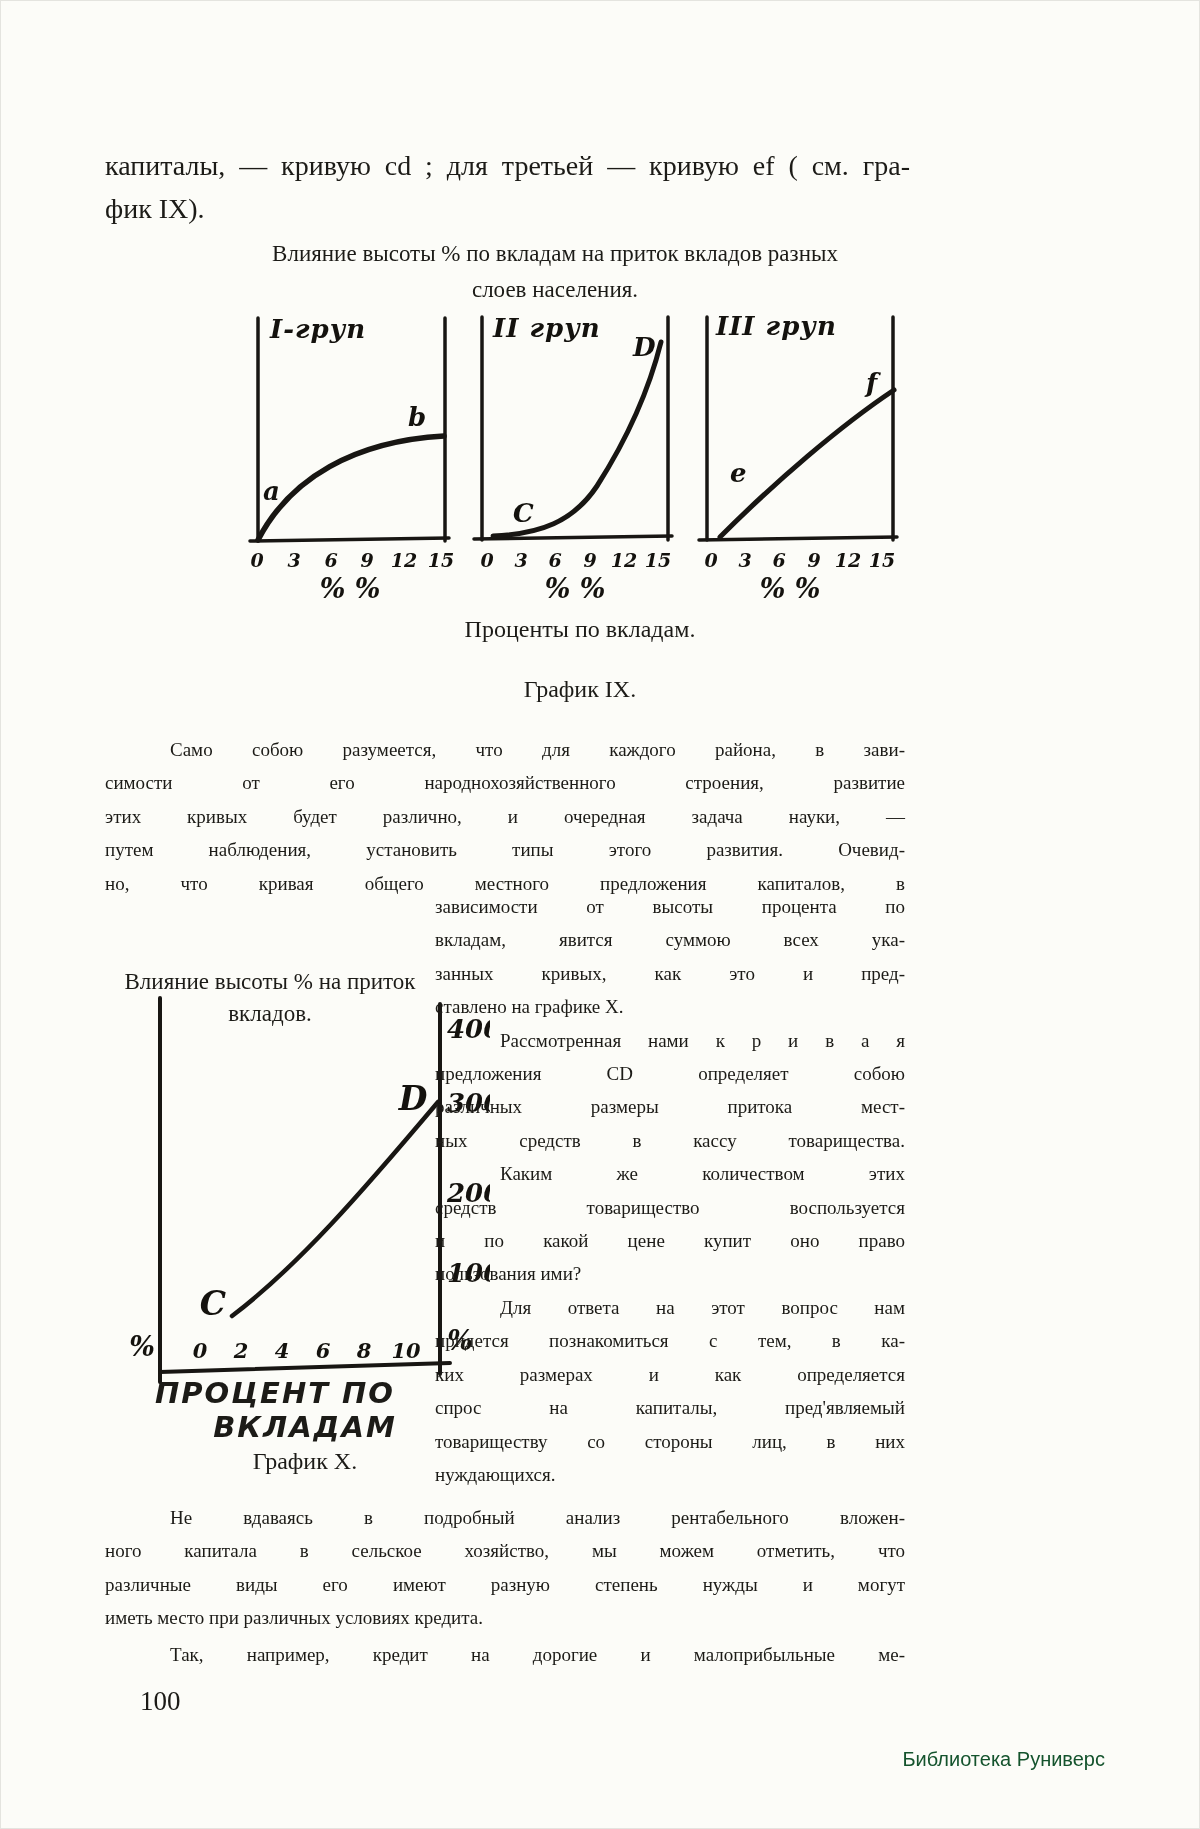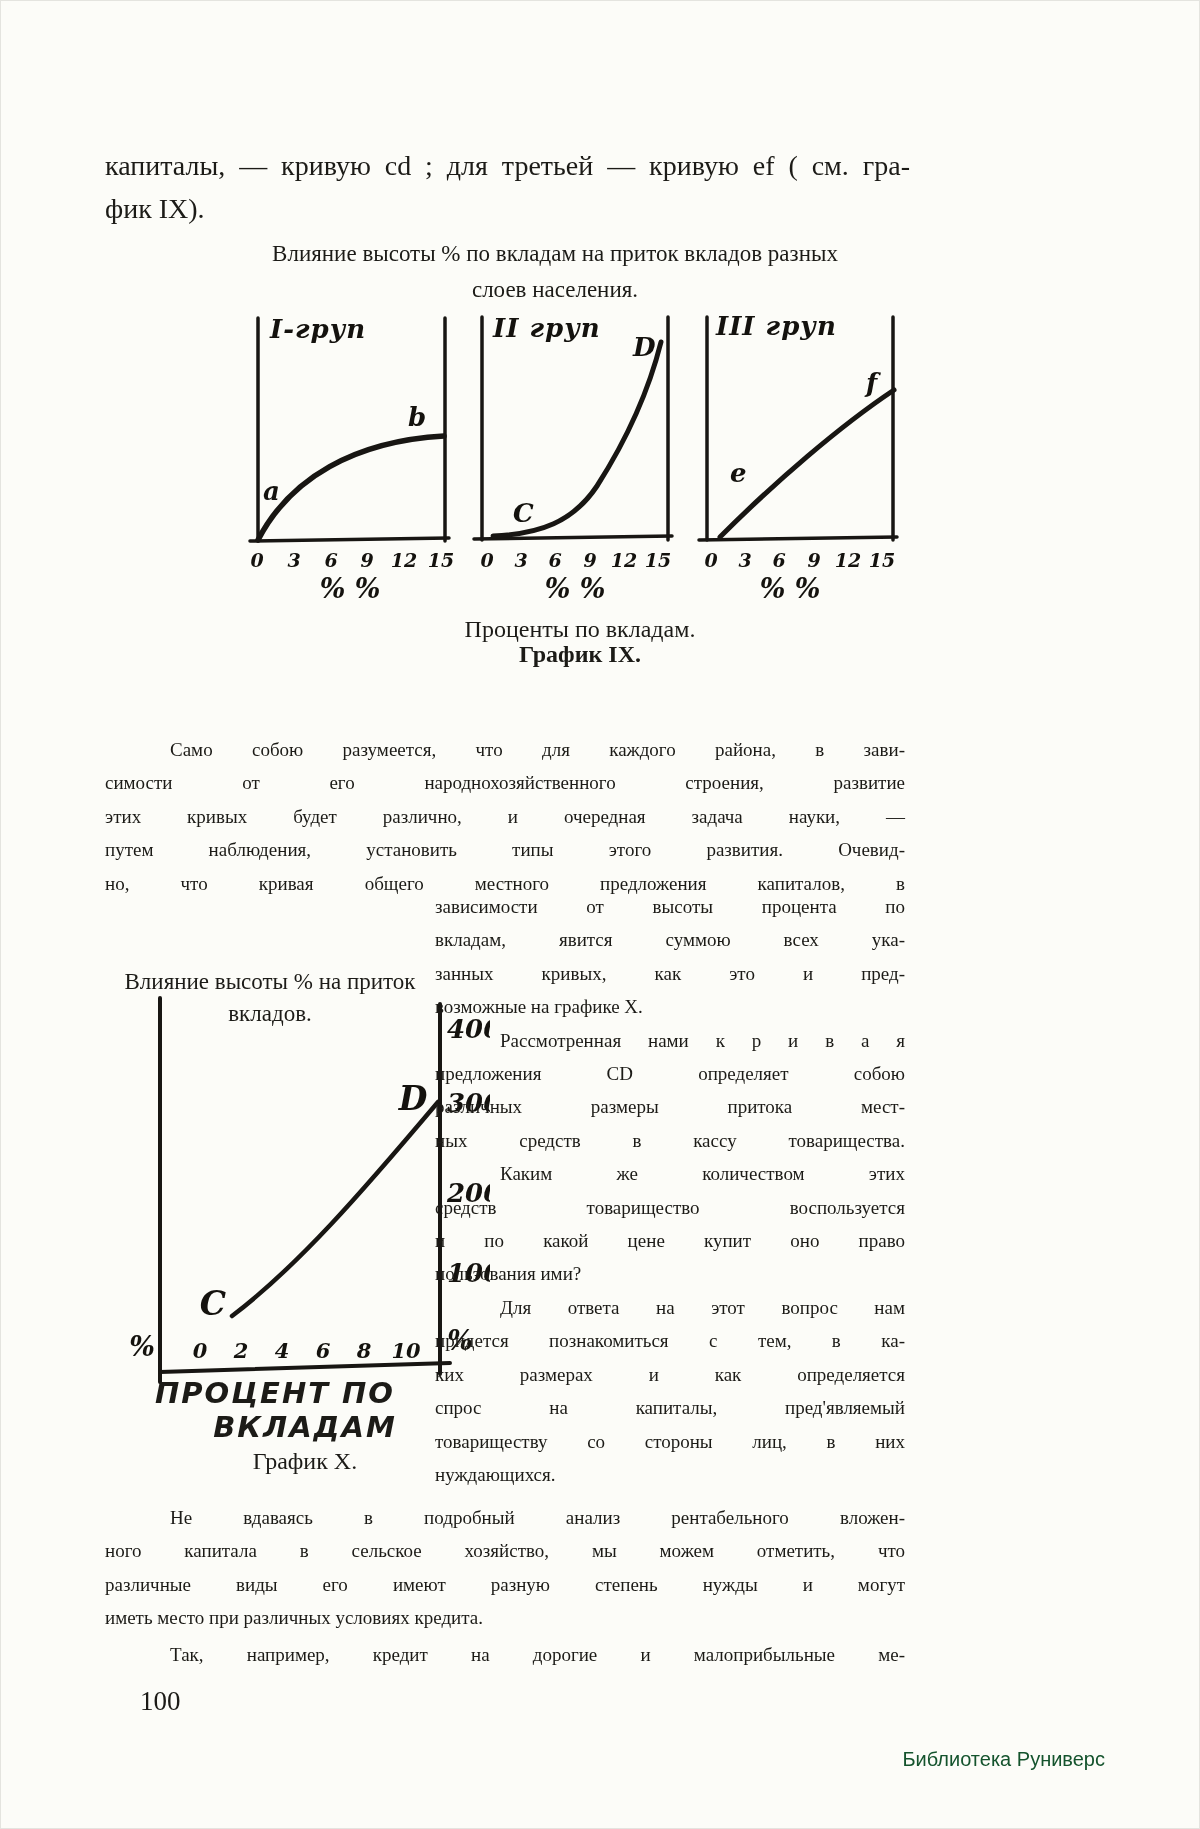--- a/index.html
+++ b/index.html
@@ -89,21 +89,21 @@
     <text class="tick" x="21" y="267" text-anchor="middle">0</text>
     <text class="tick" x="55" y="267" text-anchor="middle">3</text>
     <text class="tick" x="89" y="267" text-anchor="middle">6</text>
     <text class="tick" x="124" y="267" text-anchor="middle">9</text>
     <text class="tick" x="158" y="267" text-anchor="middle">12</text>
     <text class="tick" x="192" y="267" text-anchor="middle">15</text>
     <text class="unit" x="100" y="298" text-anchor="middle">% %</text>
   </svg>
 
   <div class="abs cap24" style="left:230px;top:616px;width:700px;">Проценты по вкладам.</div>
-  <div class="abs cap24" style="left:230px;top:641px;width:700px;font-weight:bold;">График IX.</div>
+  <div class="abs cap24" style="left:230px;top:676px;width:700px;">График IX.</div>
 
   <div class="abs body27" style="left:105px;top:733px;width:800px;">
     <div class="tline ind">Само собою разумеется, что для каждого района, в зави-</div>
     <div class="tline">симости от его народнохозяйственного строения, развитие</div>
     <div class="tline">этих кривых будет различно, и очередная задача науки, —</div>
     <div class="tline">путем наблюдения, установить типы этого развития. Очевид-</div>
     <div class="tline">но, что кривая общего местного предложения капиталов, в</div>
   </div>
 
   <div class="abs figcap" style="left:105px;top:918px;width:330px;line-height:32px;">
@@ -133,21 +133,21 @@
   </svg>
 
   <div class="abs hand" style="left:150px;top:1376px;width:250px;">ПРОЦЕНТ ПО</div>
   <div class="abs hand" style="left:185px;top:1410px;width:240px;">ВКЛАДАМ</div>
   <div class="abs cap24" style="left:205px;top:1448px;width:200px;">График X.</div>
 
   <div class="abs body27" style="left:435px;top:890px;width:470px;">
     <div class="tline">зависимости от высоты процента по</div>
     <div class="tline">вкладам, явится суммою всех ука-</div>
     <div class="tline">занных кривых, как это и пред-</div>
-    <div class="tline plain">возможные на графике X.</div>
+    <div class="tline plain">ставлено на графике X.</div>
     <div class="tline ind">Рассмотренная нами к р и в а я</div>
     <div class="tline">предложения CD определяет собою</div>
     <div class="tline">различных размеры притока мест-</div>
     <div class="tline">ных средств в кассу товарищества.</div>
     <div class="tline ind">Каким же количеством этих</div>
     <div class="tline">средств товарищество воспользуется</div>
     <div class="tline">и по какой цене купит оно право</div>
     <div class="tline plain">пользования ими?</div>
     <div class="tline ind">Для ответа на этот вопрос нам</div>
     <div class="tline">придется познакомиться с тем, в ка-</div>

